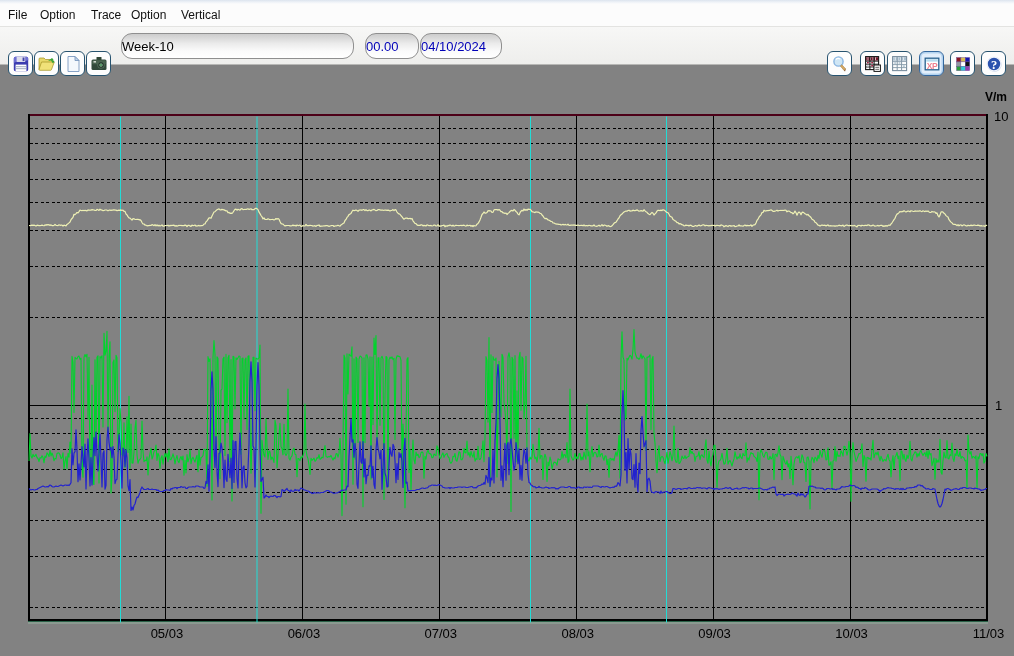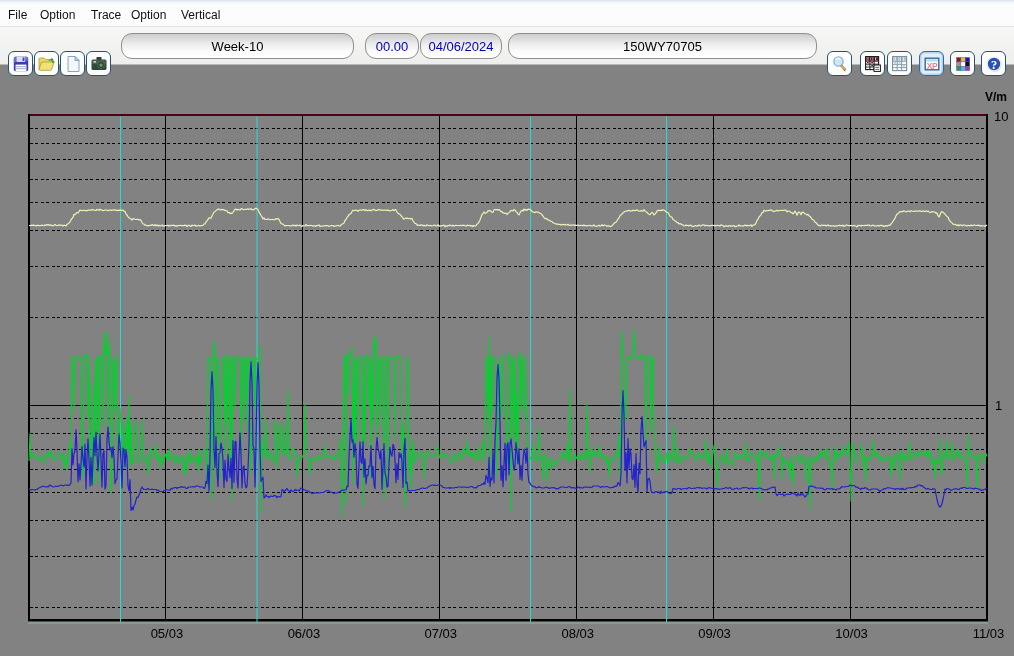--- a/index.html
+++ b/index.html
@@ -1,20 +1,20 @@
 <!DOCTYPE html>
 <html><head><meta charset="utf-8"><style>
 *{margin:0;padding:0;box-sizing:border-box}
 html,body{width:1014px;height:656px;overflow:hidden;background:#828282;font-family:"Liberation Sans",sans-serif}
 #menubar{position:absolute;left:0;top:0;width:1014px;height:26px;background:linear-gradient(#dce4ee 0,#eef2f7 2px,#fcfcfc 4px,#fcfcfc);font-size:12px;color:#111}
 #menubar span{position:absolute;top:8px}
 #toolbar{position:absolute;left:0;top:26px;width:1014px;height:39px;background:linear-gradient(#f7f7f6,#eeeeec);border-top:1px solid #e3e3e1;border-bottom:1px solid #b7b7b5}
 .tbtn{position:absolute;top:24px;width:25px;height:25px;background:#fdfdfd;border:1px solid #27536f;border-radius:6px}
 .tbtn svg{position:absolute;left:3px;top:3px}
-.fld{position:absolute;top:6px;height:26px;border:1px solid #8f8f8f;border-radius:11px;background:linear-gradient(#cccccc,#ebebeb 40%,#fbfbfb 72%,#ffffff);font-size:13px;color:#000;text-align:center;line-height:25px}
+.fld{position:absolute;top:6px;height:26px;border:1px solid #8f8f8f;border-radius:11px;background:linear-gradient(#cccccc,#ebebeb 40%,#fbfbfb 72%,#ffffff);font-size:13px;color:#000;text-align:left;line-height:25px}
 </style></head><body>
 <div id="menubar">
  <span style="left:8px">File</span>
  <span style="left:40px">Option</span>
  <span style="left:91px">Trace</span>
  <span style="left:131px">Option</span>
  <span style="left:181px">Vertical</span>
 </div>
 <div id="toolbar">
  <div class="tbtn" style="left:8px">
@@ -47,22 +47,21 @@
         <rect x="1.5" y="4.5" width="15" height="10.5" rx="1.5" fill="#31493a"></rect>
         <rect x="2.2" y="5.2" width="13.6" height="4" rx="1" fill="#49634f"></rect>
         <circle cx="11" cy="10" r="3.4" fill="#243b2c" stroke="#5a7561" stroke-width="0.8"></circle>
         <circle cx="11" cy="10" r="1.5" fill="#e8f0e8"></circle>
         <path d="M11 8.7 v2.6 M9.7 10 h2.6" stroke="#2a7f3f" stroke-width="1"></path>
         <rect x="3.5" y="6" width="2.5" height="1.6" fill="#cfd8cf"></rect>
       </svg>
  </div>
  <div class="fld" style="left:121px;width:233px">Week-10</div>
  <div class="fld" style="left:365px;width:54px;color:#0000b8">00.00</div>
- <div class="fld" style="left:420px;width:82px;color:#0000b8">04/06/2024</div>
- <div class="fld" style="left:508px;width:309px">150WY70705</div>
+ <div class="fld" style="left:420px;width:82px;color:#0000b8">04/10/2024</div>
  <div class="tbtn" style="left:827px">
   <svg width="18" height="18" viewBox="0 0 18 18">
         <circle cx="7.5" cy="6.5" r="4.6" fill="#cfe6f5" stroke="#88b4e0" stroke-width="1.4"></circle>
         <path d="M5 4.5 a3 3 0 0 1 4 -0.5" stroke="#fff" stroke-width="1.2" fill="none"></path>
         <path d="M10.8 9.8 l4 4.2 -1.8 1.4 -3.6-4.4z" fill="#d8a963" stroke="#9a7436" stroke-width="0.5"></path>
         <path d="M14.8 14 l-1.8 1.4 1 1z" fill="#7c4a1e"></path>
       </svg>
  </div>
  <div class="tbtn" style="left:860px">
   <svg width="18" height="18" viewBox="0 0 18 18">

